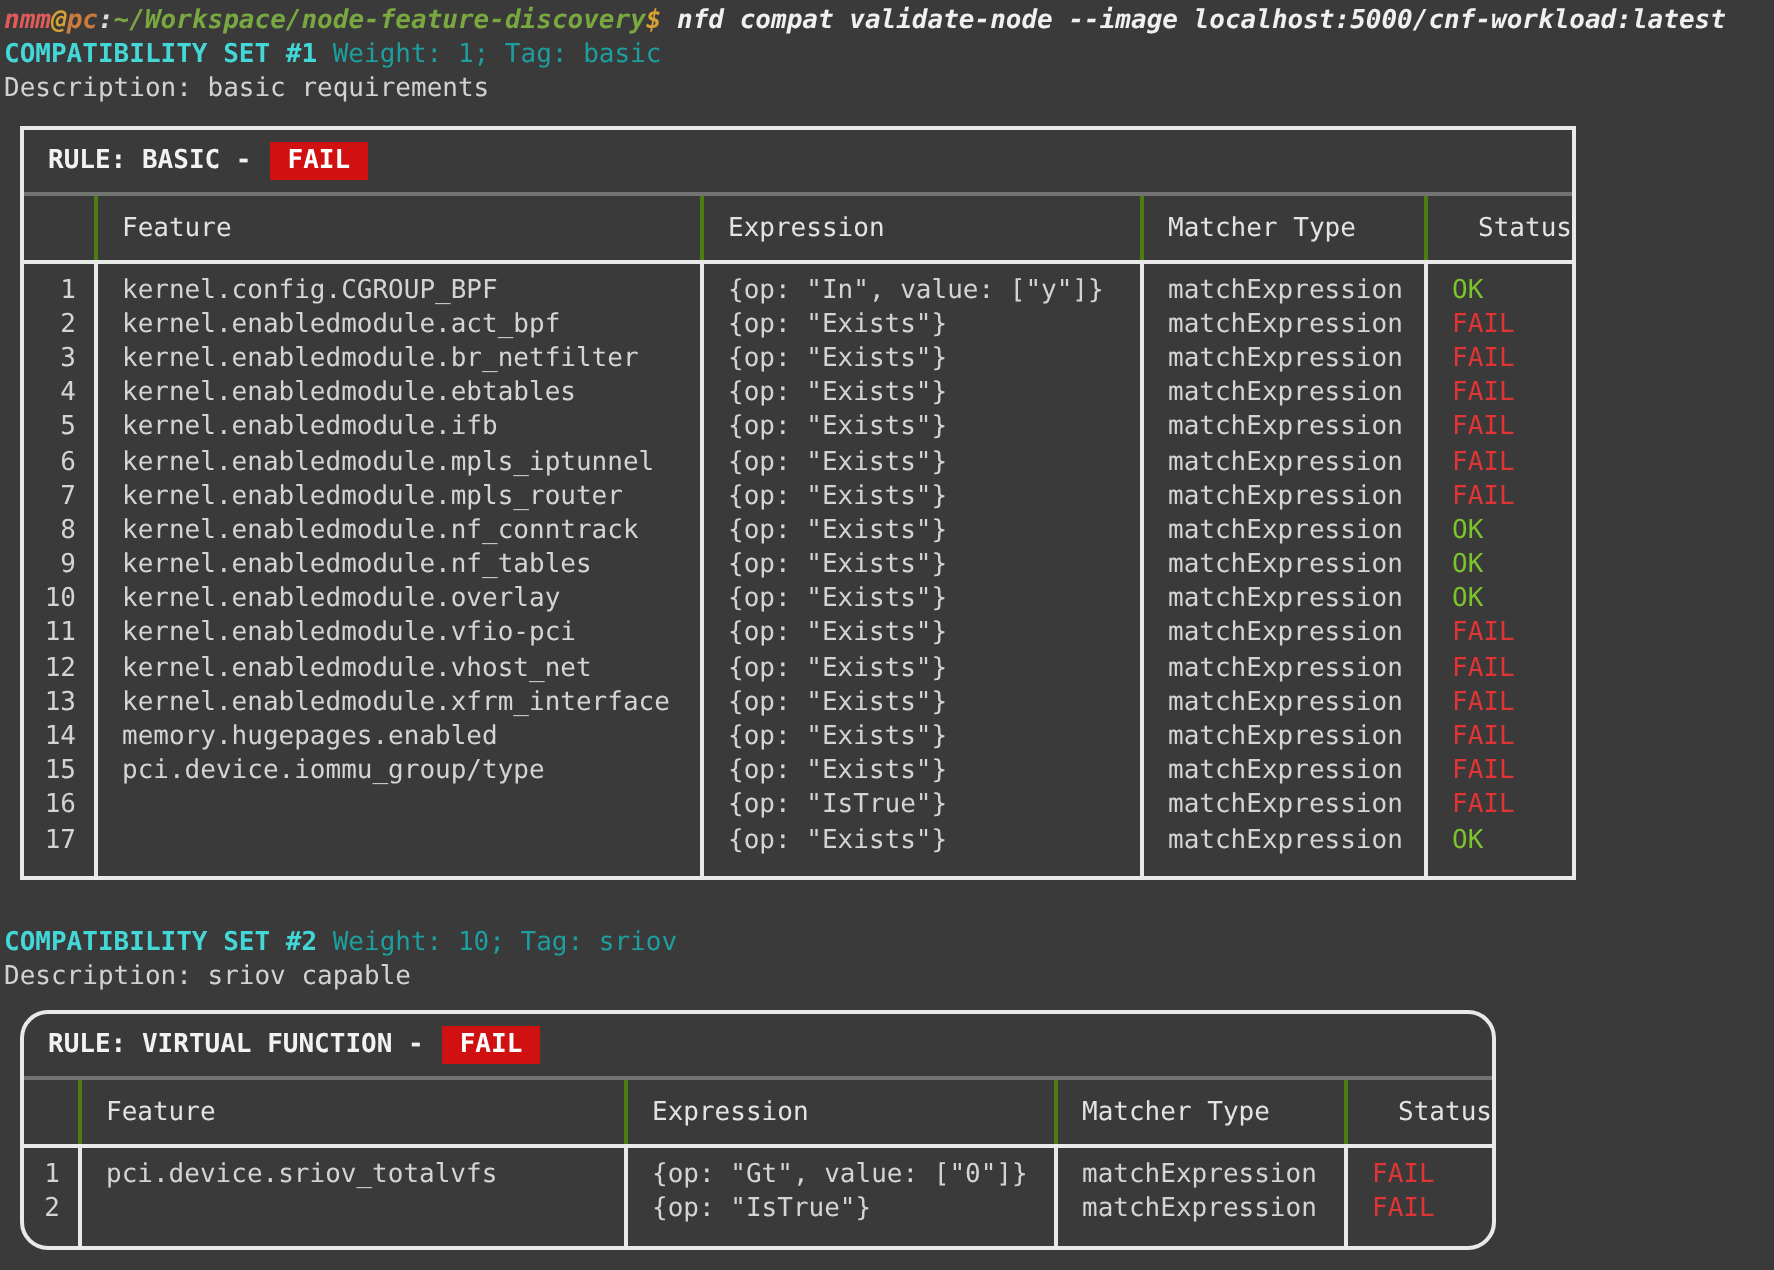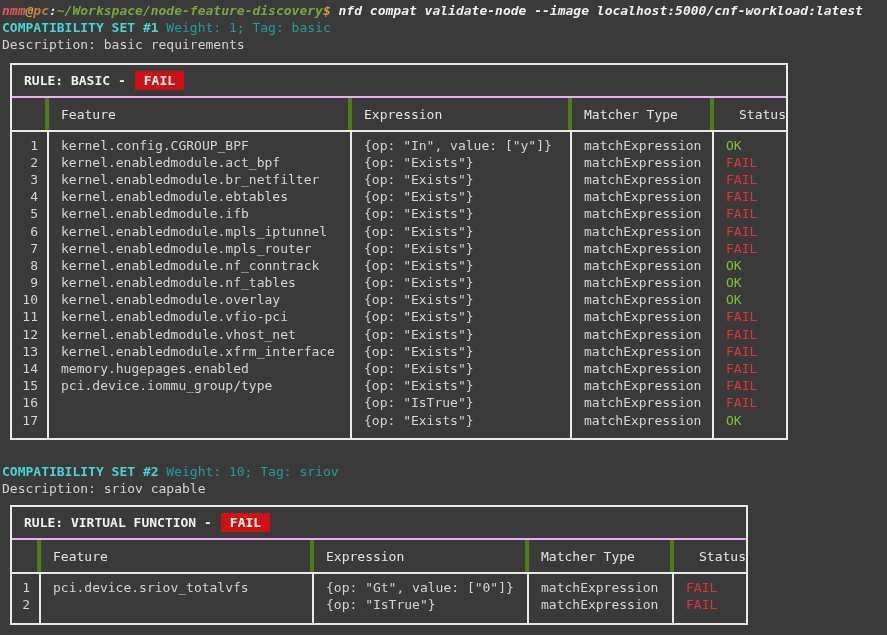--- a/index.html
+++ b/index.html
@@ -18,36 +18,36 @@
   .c{color:#dcdcdc;}
   .p{color:#78a83f;}
   .d{color:#d6a035;}
   .cmd{color:#f0f0f0;margin-left:7.8px;}
   .set-title{color:#44d7d7;font-weight:bold;margin-top:32px;}
   .set-meta{color:#1d9f9f;margin-left:7.8px;}
   .desc{color:#d2d2d2;}
 
   .tbl{border:2px solid #e9e9e9;margin-left:8px;}
   .t1{width:774px;margin-top:9px;margin-bottom:23px;}
-  .t2{width:734px;margin-top:8px;}
+  .t2{width:734px;margin-top:8px;border-radius:14px;}
   .tbl-title{
-    border-bottom:2px solid #f0abfc;
+    border-bottom:2px solid #737373;
     padding:6px 12px;line-height:17px;
     font-weight:bold;color:#f2f2f2;white-space:pre;
   }
   .badge{
     display:inline-block;background:#d11111;color:#ffffff;
     font-weight:bold;padding:1px 9px;margin-left:9px;
   }
   .thead,.tbody{display:grid;}
   .t1 .thead,.t1 .tbody{grid-template-columns:37px 303px 220px 142px 1fr;}
   .t2 .thead,.t2 .tbody{grid-template-columns:29px 273px 215px 145px 1fr;}
   .thead{border-bottom:2px solid #e9e9e9;}
   .th{
-    padding:8px 0 7px 12px;border-right:4px solid #4d7c0f;
+    padding:8px 0 7px 12px;border-right:2px solid #4d7c0f;
     color:#e3e3e3;white-space:pre;line-height:17px;
   }
   .th:last-child{border-right:none;text-align:right;}
   .col{border-right:2px solid #e9e9e9;padding:5px 0 9px;}
   .col:last-child{border-right:none;}
   .ln{height:17.2px;line-height:17.2px;white-space:pre;padding-left:12px;color:#d4d4d4;}
   .col-index .ln{padding-left:0;padding-right:9px;text-align:right;}
   .ln.ok{color:#7cc32e;}
   .ln.fail{color:#e13434;}
 </style>

